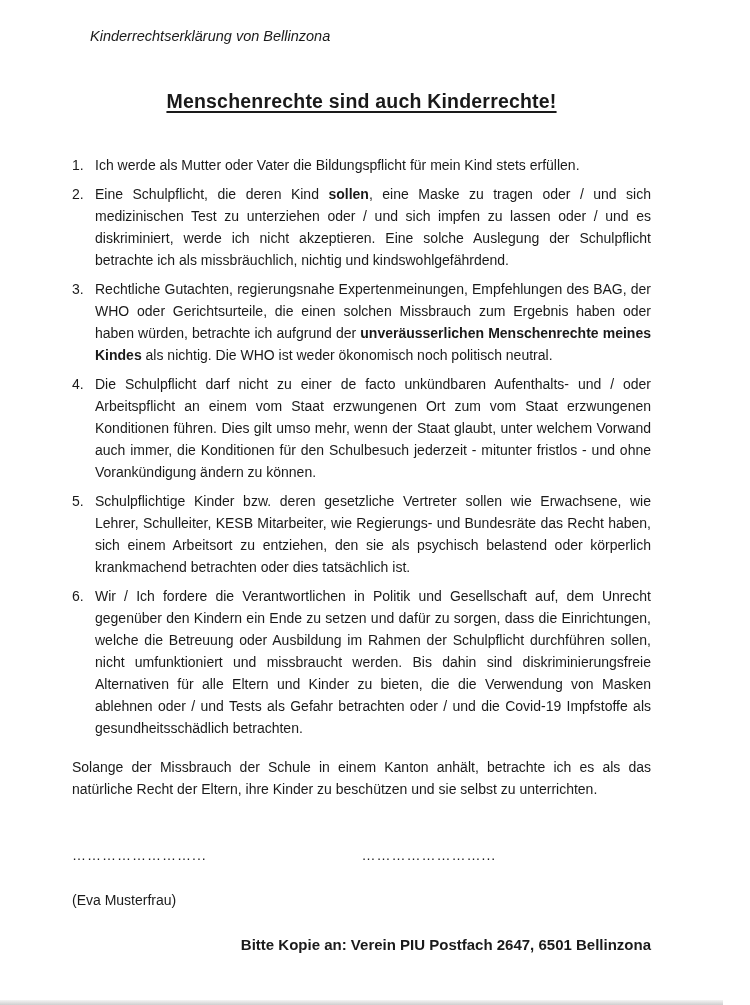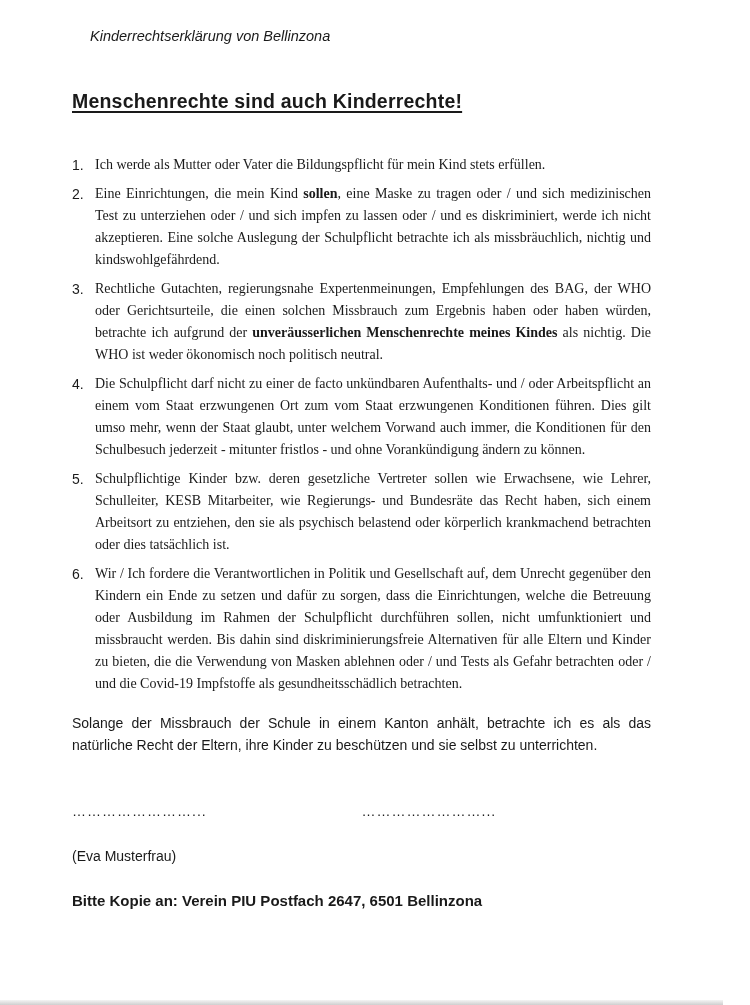--- a/index.html
+++ b/index.html
@@ -20,20 +20,21 @@
     line-height: 22px;
     overflow: hidden;
   }
   .doc-header {
     font-style: italic;
     font-size: 14.5px;
     margin-left: 18px;
   }
   .doc-title {
     margin: 41px 0 16px 0;
+    text-align: center;
     font-weight: bold;
     font-size: 19.5px;
     line-height: 26px;
     letter-spacing: 0.2px;
   }
   .doc-title .title-underline {
     text-decoration: underline;
     text-decoration-thickness: 2px;
     text-underline-offset: 3px;
   }
@@ -44,21 +45,20 @@
     display: flex;
     margin-bottom: 7px;
   }
   .item-number {
     flex: none;
     width: 23px;
   }
   .item-text {
     flex: 1;
     text-align: justify;
-    font-family: Liberation Serif, serif;
   }
   .item-text b {
     font-weight: bold;
   }
   .closing {
     margin: 17px 0 0 0;
     text-align: justify;
   }
   .dateline {
     margin: 32px 0 0 0;
@@ -72,21 +72,21 @@
   }
   .sig-dots {
     letter-spacing: 1px;
     white-space: nowrap;
   }
   .sig-name {
     margin-top: 23px;
   }
   .footer {
     margin-top: 23px;
-    text-align: left;
+    text-align: right;
     font-weight: bold;
     font-size: 15px;
   }
   .page-bottom-edge {
     position: absolute;
     left: 0;
     bottom: 0;
     width: 100%;
     height: 5px;
     background: linear-gradient(to bottom, #f4f4f4, #cfcfcf);
@@ -103,21 +103,21 @@
     <span class="title-underline">Menschenrechte sind auch Kinderrechte!</span>
   </div>
 
   <div class="list">
       <div class="list-item">
         <span class="item-number">1.</span>
         <div class="item-text"><span>Ich werde als Mutter oder Vater die Bildungspflicht für mein Kind stets erfüllen.</span></div>
       </div>
       <div class="list-item">
         <span class="item-number">2.</span>
-        <div class="item-text"><span>Eine Einrichtungen, die mein Kind </span><b>sollen</b><span>, eine Maske zu tragen oder / und sich medizinischen Test zu unterziehen oder / und sich impfen zu lassen oder / und es diskriminiert, werde ich nicht akzeptieren. Eine solche Auslegung der Schulpflicht betrachte ich als missbräuchlich, nichtig und kindswohlgefährdend.</span></div>
+        <div class="item-text"><span>Eine Schulpflicht, die deren Kind </span><b>sollen</b><span>, eine Maske zu tragen oder / und sich medizinischen Test zu unterziehen oder / und sich impfen zu lassen oder / und es diskriminiert, werde ich nicht akzeptieren. Eine solche Auslegung der Schulpflicht betrachte ich als missbräuchlich, nichtig und kindswohlgefährdend.</span></div>
       </div>
       <div class="list-item">
         <span class="item-number">3.</span>
         <div class="item-text"><span>Rechtliche Gutachten, regierungsnahe Expertenmeinungen, Empfehlungen des BAG, der WHO oder Gerichtsurteile, die einen solchen Missbrauch zum Ergebnis haben oder haben würden, betrachte ich aufgrund der </span><b>unveräusserlichen Menschenrechte meines Kindes</b><span> als nichtig. Die WHO ist weder ökonomisch noch politisch neutral.</span></div>
       </div>
       <div class="list-item">
         <span class="item-number">4.</span>
         <div class="item-text"><span>Die Schulpflicht darf nicht zu einer de facto unkündbaren Aufenthalts- und / oder Arbeitspflicht an einem vom Staat erzwungenen Ort zum vom Staat erzwungenen Konditionen führen. Dies gilt umso mehr, wenn der Staat glaubt, unter welchem Vorwand auch immer, die Konditionen für den Schulbesuch jederzeit - mitunter fristlos - und ohne Vorankündigung ändern zu können.</span></div>
       </div>
       <div class="list-item">

